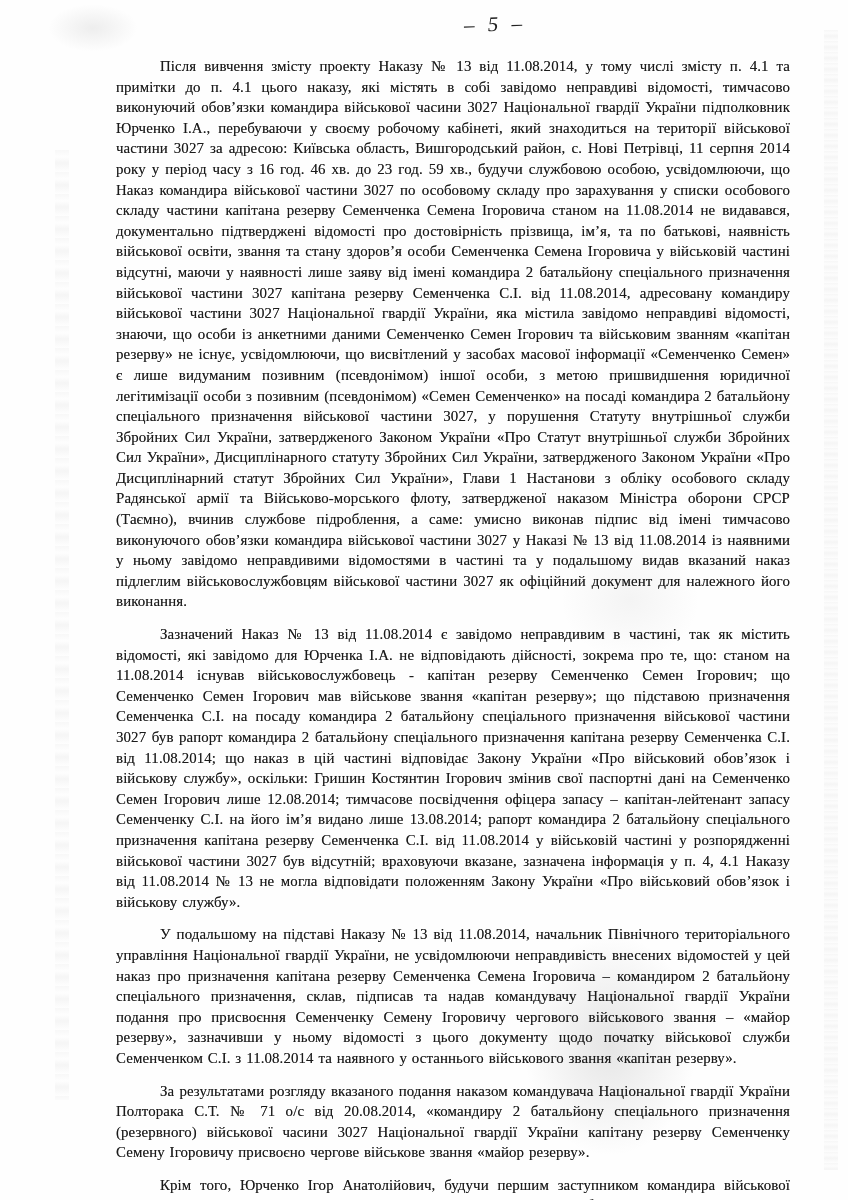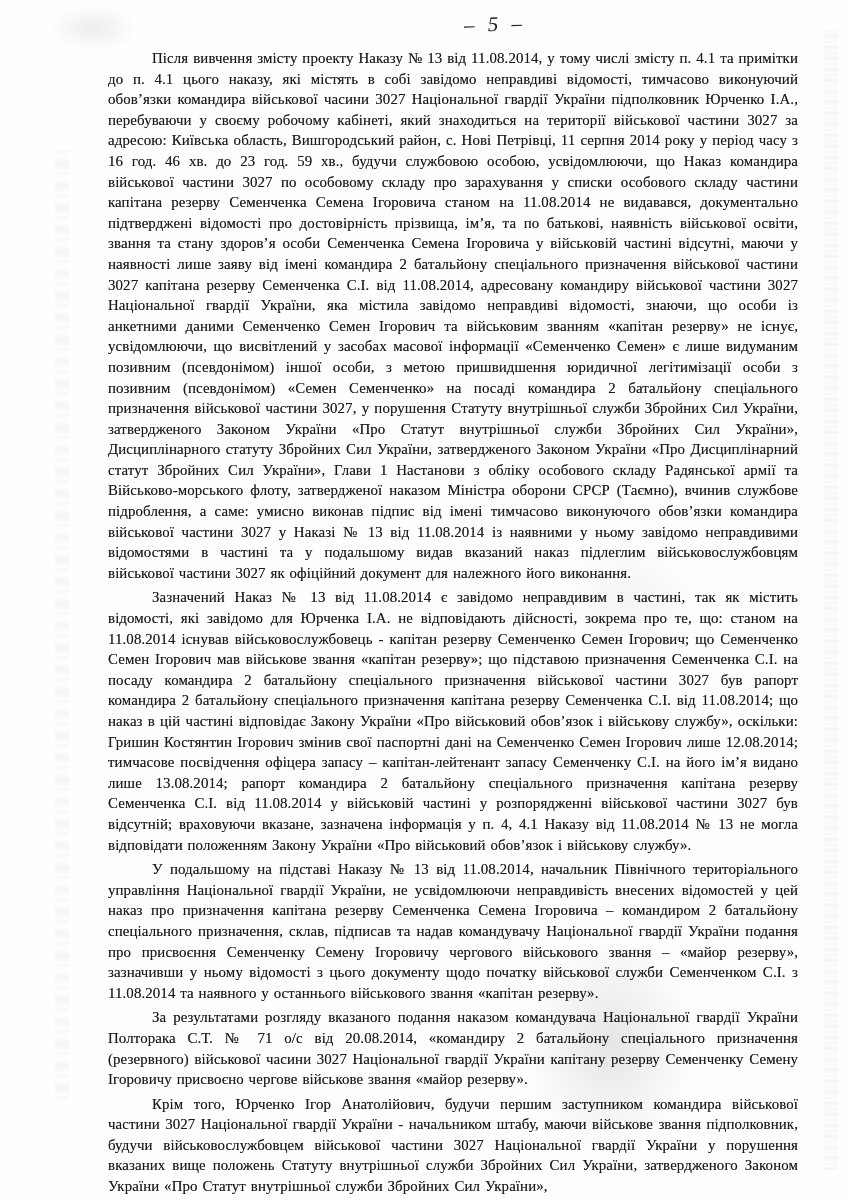--- a/index.html
+++ b/index.html
@@ -66,21 +66,21 @@
     color: #222;
     transform: rotate(-2deg);
   }
   .content {
     position: absolute;
     top: 44px;
     left: 104px;
     width: 698px;
   }
   .para {
-    margin: 4px;
+    margin: 12px;
     font-size: 14.9px;
     line-height: 20.6px;
     text-align: justify;
     text-indent: 44px;
     letter-spacing: 0.1px;
     word-spacing: 1px;
     text-shadow: 0 0 0.55px rgba(20,20,20,0.55);
   }
 </style>
 </head>

